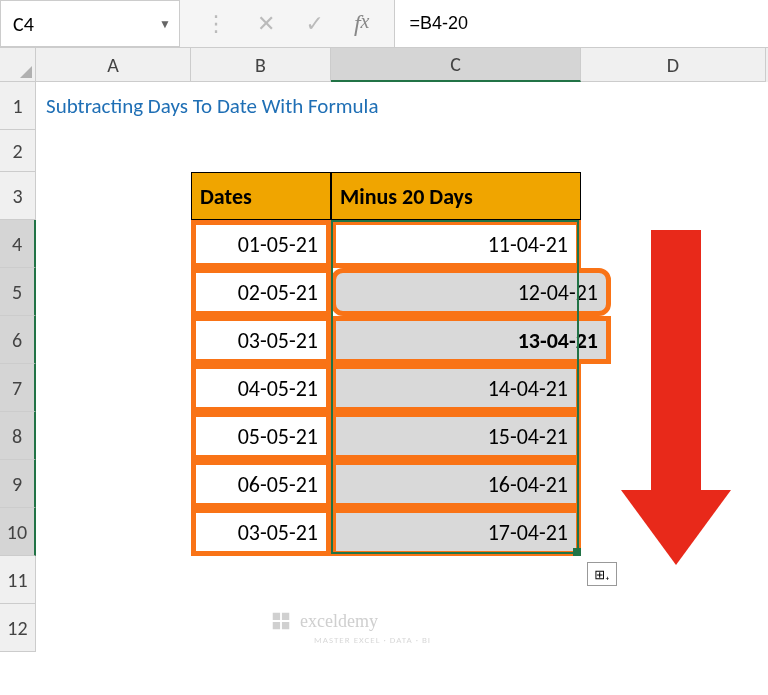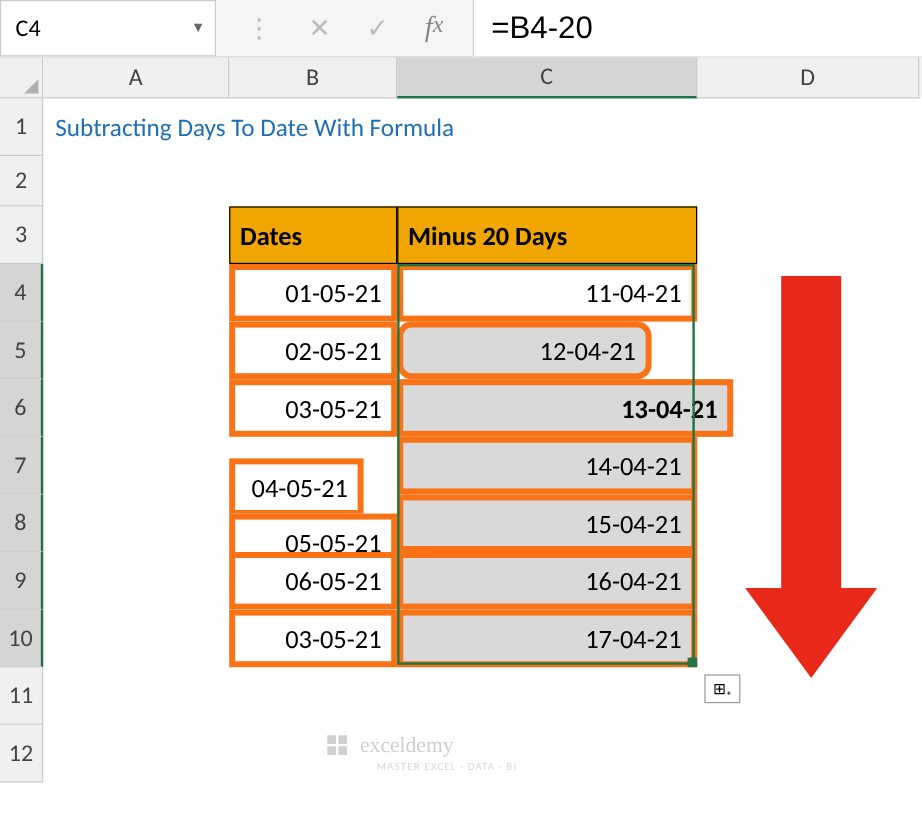--- a/index.html
+++ b/index.html
@@ -43,21 +43,21 @@
     }
     .fb-icon { color: #bbb; font-size: 22px; display: inline-flex; }
     .fb-icon.fx { font-style: italic; font-family: 'Times New Roman', serif; color: #888; font-size: 24px; }
     .formula-input {
       flex: 1;
       height: 100%;
       border: none;
       background: #fff;
       border-left: 1px solid #ccc;
       padding: 0 14px;
-      font-size: 26px;
+      font-size: 18px;
       outline: none;
     }
     .grid-area {
       display: flex;
       height: calc(100% - 48px);
       position: relative;
     }
     .corner {
       width: 36px;
       height: 34px;
@@ -240,26 +240,26 @@
         <div class="col-header active" style="width: 250px;">C</div>
         <div class="col-header" style="width: 185px;">D</div>
       </div>
     <div class="cells-container" id="cells">
         <div class="cell title-cell" style="left: 0px; top: 0px; width: 600px; height: 48px; padding-left: 10px;">Subtracting Days To Date With Formula</div>
         <div class="cell table-header" style="left: 155px; top: 90px; width: 140px; height: 48px;">Dates</div>
         <div class="cell table-header" style="left: 295px; top: 90px; width: 250px; height: 48px;">Minus 20 Days</div>
         <div class="cell table-cell" style="left: 155px; top: 138px; width: 140px; height: 48px;">01-05-21</div>
         <div class="cell table-cell" style="left: 295px; top: 138px; width: 250px; height: 48px;">11-04-21</div>
         <div class="cell table-cell" style="left: 155px; top: 186px; width: 140px; height: 48px;">02-05-21</div>
-        <div class="cell table-cell fill" style="left: 295px; top: 186px; width: 212px; height: 48px; border-radius: 12px;">12-04-21</div>
+        <div class="cell table-cell fill" style="left: 295px; top: 186px; width: 280px; height: 48px; border-radius: 12px;">12-04-21</div>
         <div class="cell table-cell" style="left: 155px; top: 234px; width: 140px; height: 48px;">03-05-21</div>
         <div class="cell table-cell fill" style="left: 295px; top: 234px; width: 280px; height: 48px; font-weight: bold;">13-04-21</div>
-        <div class="cell table-cell" style="left: 155px; top: 282px; width: 112px; height: 48px; margin-top: 18px;">04-05-21</div>
+        <div class="cell table-cell" style="left: 155px; top: 282px; width: 140px; height: 48px;">04-05-21</div>
         <div class="cell table-cell fill" style="left: 295px; top: 282px; width: 250px; height: 48px;">14-04-21</div>
-        <div class="cell table-cell" style="left: 155px; top: 346px; width: 140px; height: 48px;">05-05-21</div>
+        <div class="cell table-cell" style="left: 155px; top: 330px; width: 140px; height: 48px;">05-05-21</div>
         <div class="cell table-cell fill" style="left: 295px; top: 330px; width: 250px; height: 48px;">15-04-21</div>
         <div class="cell table-cell" style="left: 155px; top: 378px; width: 140px; height: 48px;">06-05-21</div>
         <div class="cell table-cell fill" style="left: 295px; top: 378px; width: 250px; height: 48px;">16-04-21</div>
         <div class="cell table-cell" style="left: 155px; top: 426px; width: 140px; height: 48px;">03-05-21</div>
         <div class="cell table-cell fill" style="left: 295px; top: 426px; width: 250px; height: 48px;">17-04-21</div>
         <div class="selection" style="left: 295px; top: 138px; width: 248px; height: 334px;">
           <div class="fill-handle"></div>
         </div>
         <div class="autofill-btn" style="left: 551px; top: 480px;">⊞₊</div>
         <div class="arrow" style="left: 615px; top: 148px;">

